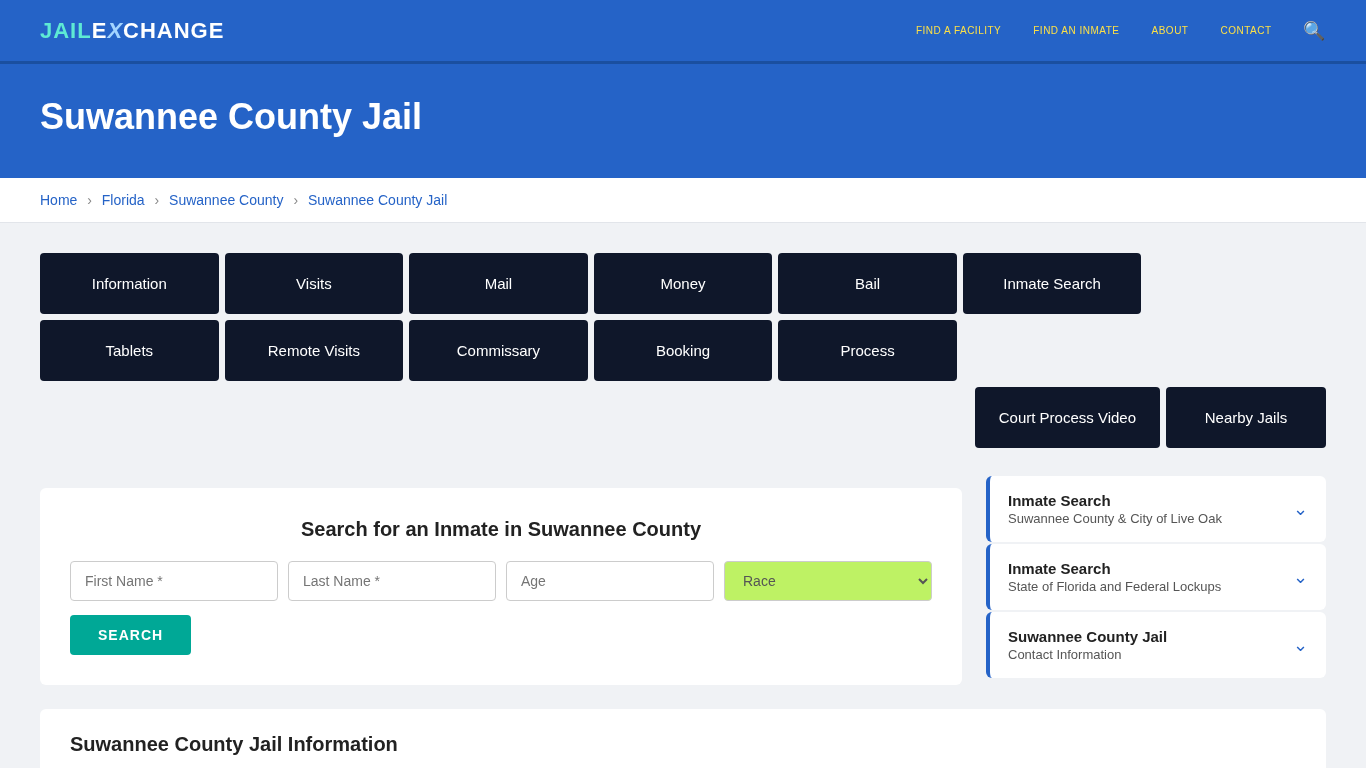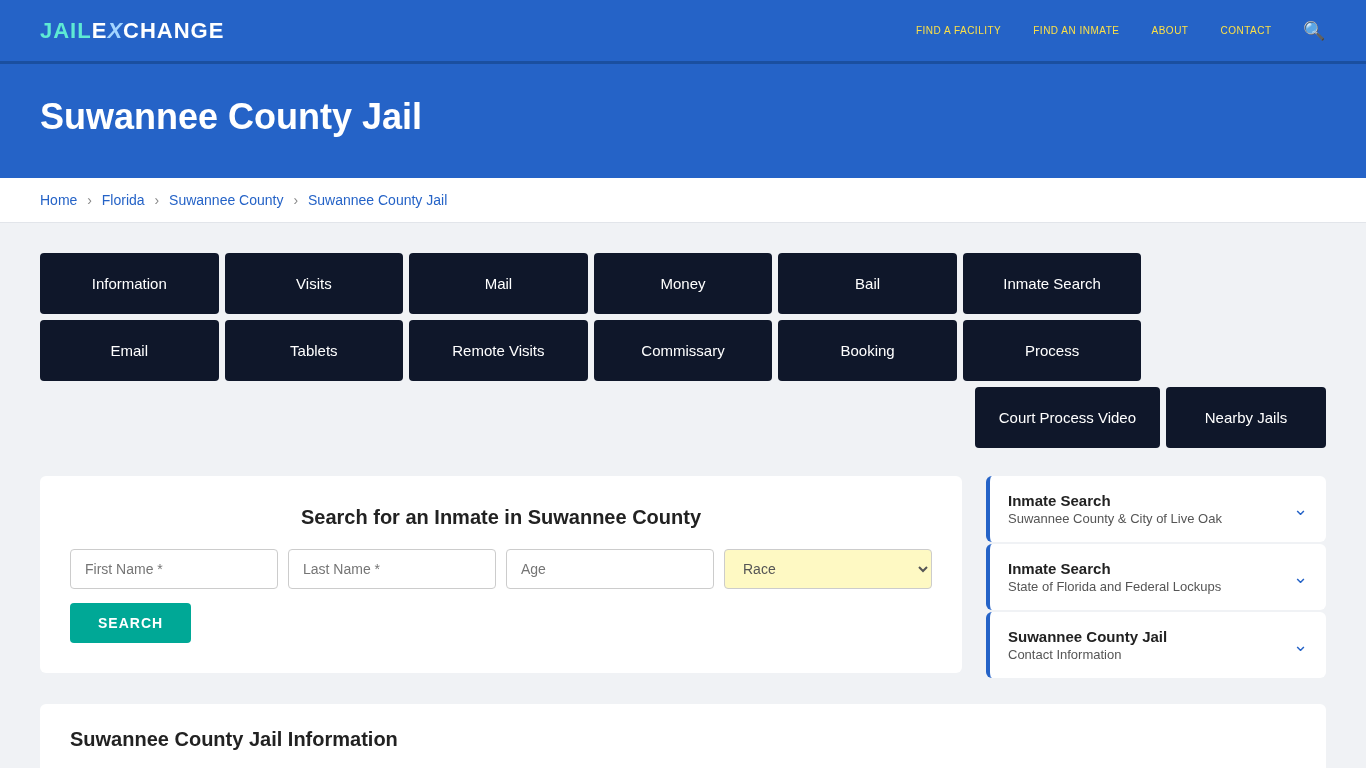--- a/index.html
+++ b/index.html
@@ -93,20 +93,21 @@
 
     
     .content-row { display: flex; gap: 24px; align-items: flex-start; }
 
     
     .search-panel {
       background: #fff;
       border-radius: 6px;
       padding: 30px 30px 30px 30px;
       flex: 1;
+      margin-top: 12px;
     }
     .search-panel h2 {
       font-size: 20px;
       font-weight: 700;
       text-align: center;
       margin-bottom: 20px;
       color: #222;
     }
     .search-fields {
       display: flex;
@@ -116,21 +117,21 @@
     }
     .search-fields input, .search-fields select {
       border: 1px solid #ccc;
       border-radius: 4px;
       padding: 10px 14px;
       font-size: 14px;
       color: #555;
       flex: 1;
       min-width: 100px;
     }
-    .search-fields select { background: #fef9c3; }
+    .search-fields select { background: #bef264; }
     .search-btn {
       background: #00a896;
       color: #fff;
       border: none;
       border-radius: 4px;
       padding: 12px 28px;
       font-size: 14px;
       font-weight: 700;
       cursor: pointer;
       text-transform: uppercase;
@@ -211,21 +212,20 @@
   <div class="button-grid">
     <button class="grid-btn">Information</button>
     <button class="grid-btn">Visits</button>
     <button class="grid-btn">Mail</button>
     <button class="grid-btn">Money</button>
     <button class="grid-btn">Bail</button>
     <button class="grid-btn">Inmate Search</button>
   </div>
 
   <div class="button-row2">
-    <button class="grid-btn">Email</button>
     <button class="grid-btn">Tablets</button>
     <button class="grid-btn">Remote Visits</button>
     <button class="grid-btn">Commissary</button>
     <button class="grid-btn">Booking</button>
     <button class="grid-btn">Process</button>
   </div>
 
   <div class="button-row3">
     <button class="grid-btn">Court Process Video</button>
     <button class="grid-btn">Nearby Jails</button>

